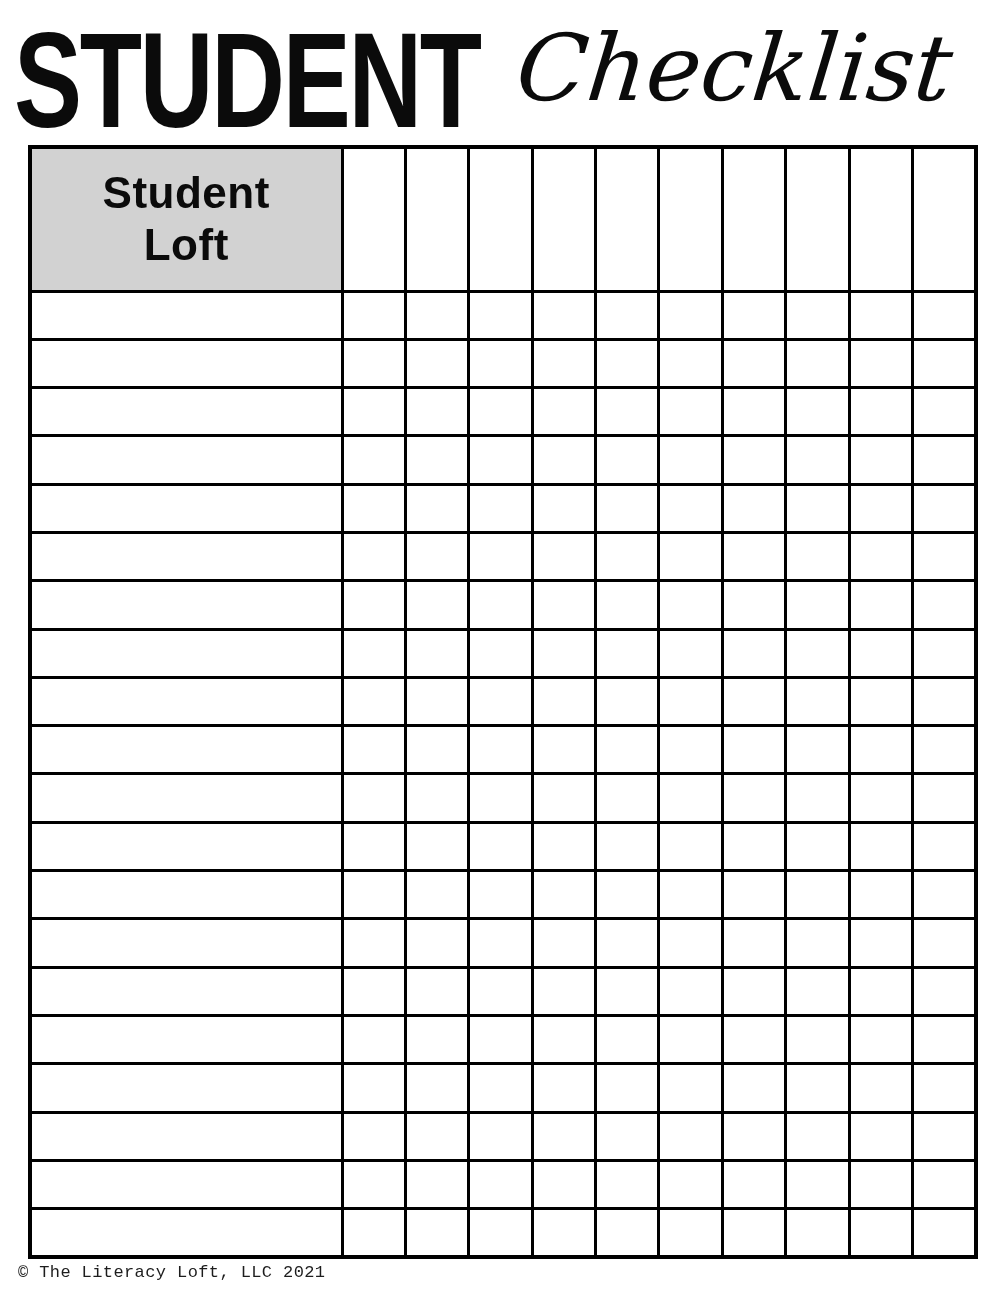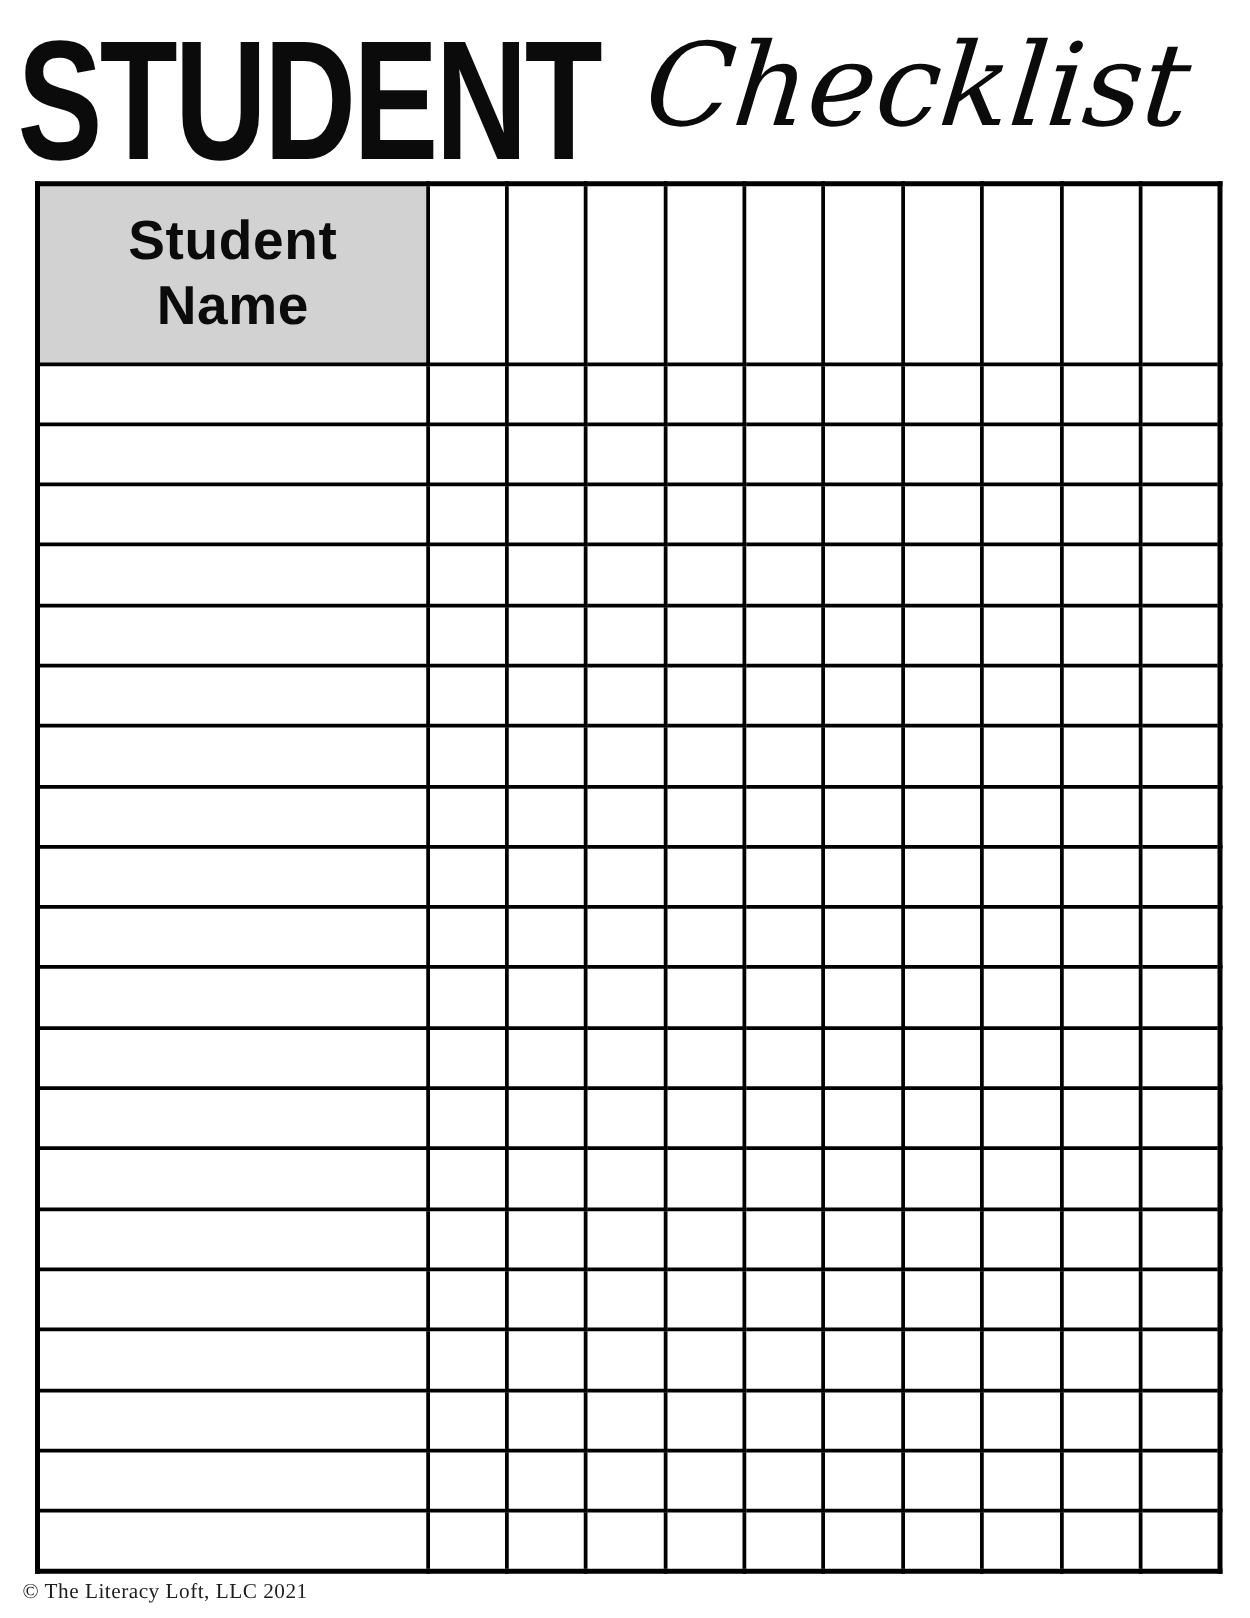--- a/index.html
+++ b/index.html
@@ -75,21 +75,21 @@
     text-align:center;
     vertical-align:middle;
   }
   th.check-header,td.check-cell{background:#ffffff;}
   td.name-cell{background:#ffffff;}
 
   
   .footer-copyright{
     position:absolute;
     left:18px;top:1263px;
-    font-family:Liberation Serif, serif;
+    font-family:Liberation Mono, monospace;
     font-size:17px;
     letter-spacing:0.4px;
     color:#1d1d1d;
   }
 </style>
 </head>
 <body>
 
 <div class="page">
 
@@ -109,21 +109,21 @@
         <col style="width: 63.4px;">
         <col style="width: 63.4px;">
         <col style="width: 63.4px;">
         <col style="width: 63.4px;">
         <col style="width: 63.4px;">
       </colgroup>
     <thead>
       <tr class="header-row">
         <th class="name-header">
           <div>Student</div>
-          <div>Name</div>
+          <div>Loft</div>
         </th>
       <th class="check-header"></th>
           <th class="check-header"></th>
           <th class="check-header"></th>
           <th class="check-header"></th>
           <th class="check-header"></th>
           <th class="check-header"></th>
           <th class="check-header"></th>
           <th class="check-header"></th>
           <th class="check-header"></th>

